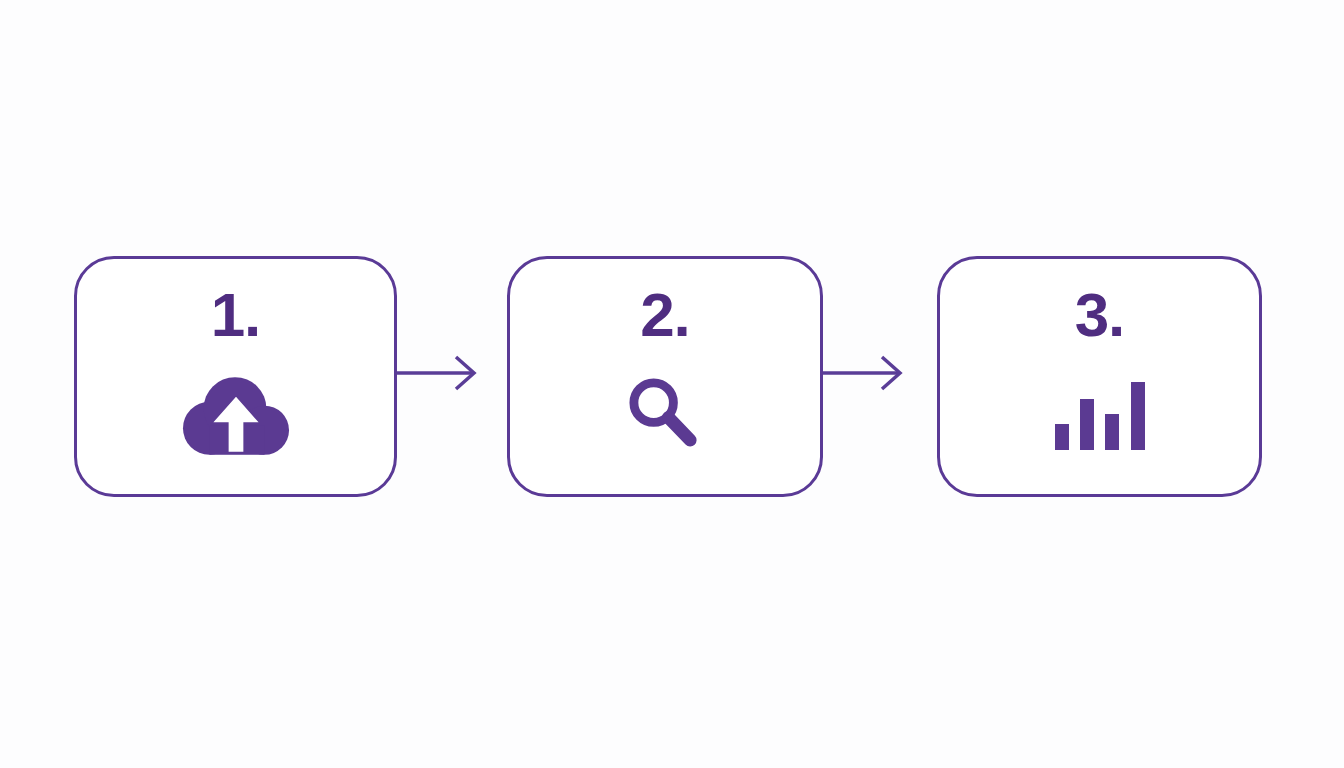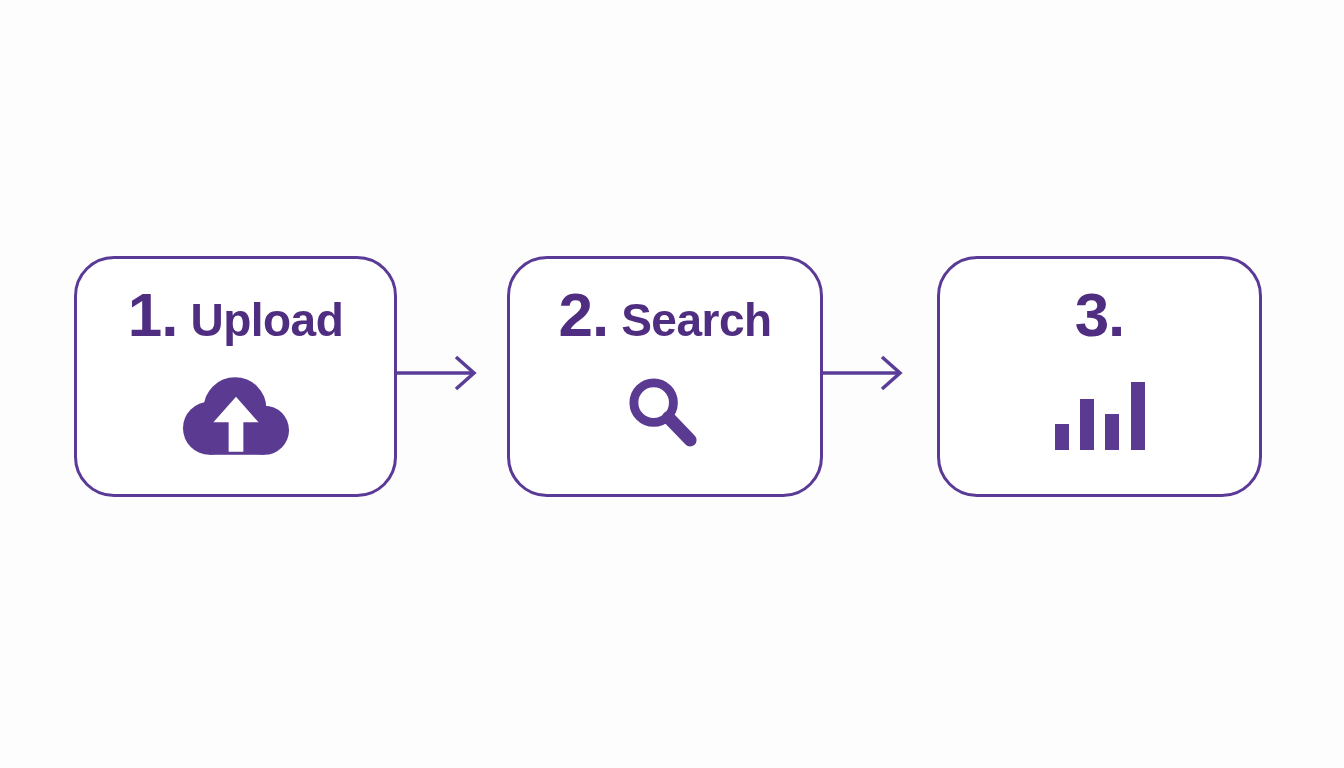--- a/index.html
+++ b/index.html
@@ -72,21 +72,20 @@
   .connector.pos-2 { left: 823px; }
 </style>
 </head>
 <body>
 
 <div class="canvas">
 
   <div class="step-box pos-1">
     <div class="step-title">
       <span class="step-number">1.</span>
-      <span class="step-label">Upload</span>
     </div>
     <div class="step-icon">
       <svg width="108" height="79" viewBox="0 0 110 80" aria-hidden="true">
         <g fill="currentColor">
           <circle cx="28" cy="53" r="27"></circle>
           <circle cx="54" cy="33" r="32"></circle>
           <circle cx="84" cy="55" r="25"></circle>
           <rect x="28" y="50" width="56" height="30"></rect>
         </g>
         <polygon fill="#ffffff" points="55,21 32,47 47.5,47 47.5,77 62.5,77 62.5,47 78,47"></polygon>
@@ -95,21 +94,20 @@
   </div>
 
   <svg class="connector pos-1" viewBox="0 0 84 36" aria-hidden="true">
     <line x1="0" y1="18" x2="77" y2="18" stroke="currentColor" stroke-width="3.5"></line>
     <polyline points="59,2 77,18 59,34" fill="none" stroke="currentColor" stroke-width="3.5"></polyline>
   </svg>
 
   <div class="step-box pos-2">
     <div class="step-title">
       <span class="step-number">2.</span>
-      <span class="step-label">Search</span>
     </div>
     <div class="step-icon">
       <svg width="77" height="77" viewBox="0 0 78 78" aria-hidden="true">
         <circle cx="27" cy="26" r="20" fill="none" stroke="currentColor" stroke-width="9"></circle>
         <line x1="42" y1="41" x2="64" y2="64" stroke="currentColor" stroke-width="13" stroke-linecap="round"></line>
       </svg>
     </div>
   </div>
 
   <svg class="connector pos-2" viewBox="0 0 84 36" aria-hidden="true">

